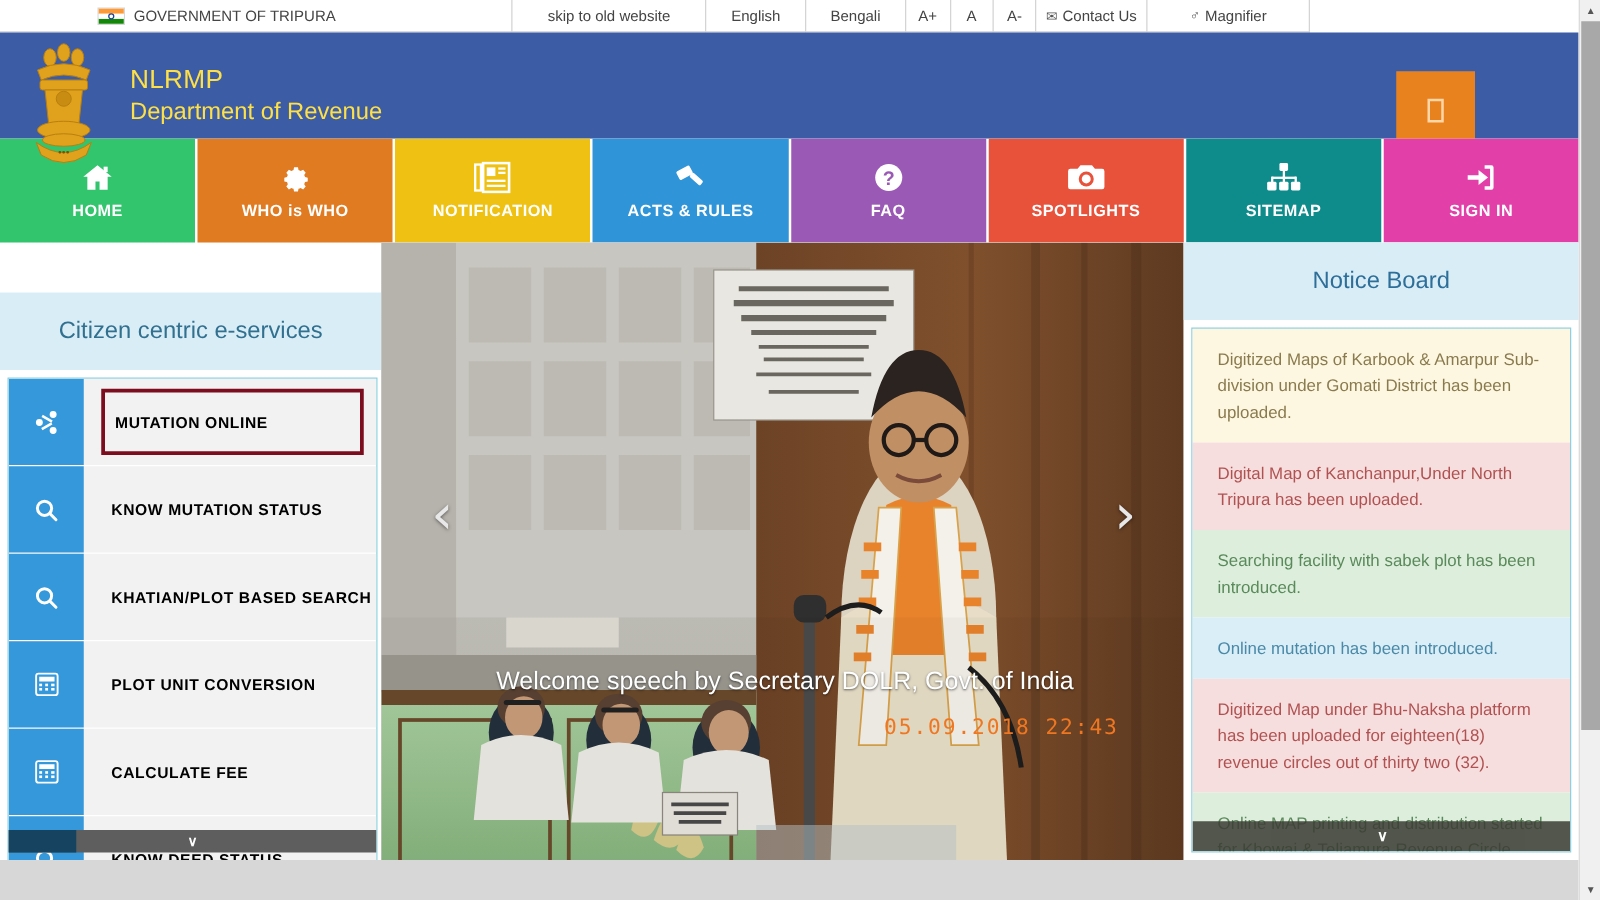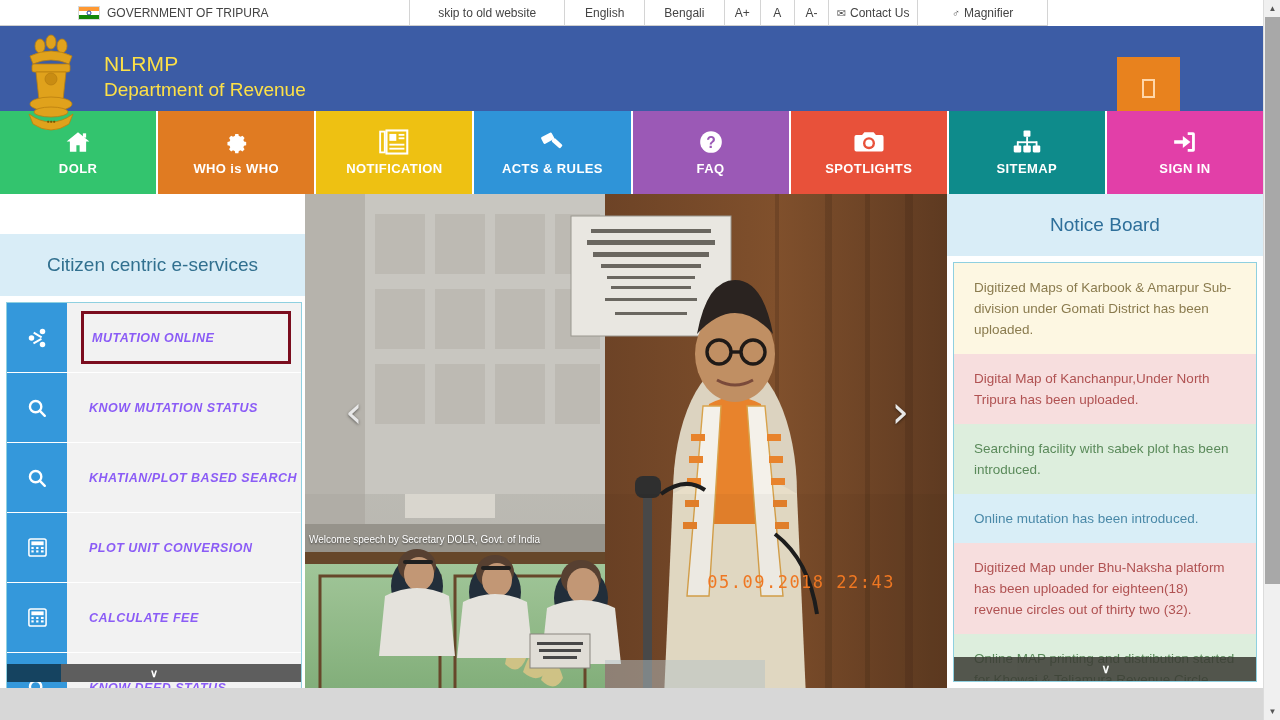--- a/index.html
+++ b/index.html
@@ -117,40 +117,40 @@
   .svc-item {
     display: flex; align-items: stretch; height: 69px; background: #f2f2f2;
     margin-bottom: 1px; cursor: pointer;
   }
   .svc-ico {
     width: 60px; background: #3498db; color: #ffffff;
     display: flex; align-items: center; justify-content: center; flex: none;
   }
   .svc-lbl {
     flex: 1; display: flex; align-items: center; padding-left: 22px;
-    font-size: 12.5px; font-weight: bold; color: #8b5cf6; letter-spacing: .5px; font-style: italic;
+    font-size: 12.5px; font-weight: bold; color: #000000; letter-spacing: .5px;
   }
   .svc-lbl.boxed {
     margin: 8px 10px 8px 14px; padding-left: 8px;
     border: 3px solid #7b0d1e; background: #f2f2f2;
   }
   .scroll-more {
     position: absolute; left: 7px; bottom: 0; width: 294px; height: 18px;
     background: #5e5e5e; color: #ffffff; display: flex;
     align-items: center; justify-content: center; font-size: 11px; cursor: pointer;
   }
   .scroll-more .stub { position: absolute; left: 0; top: 0; width: 54px; height: 18px; background: #154360; }
   .scroll-more span { position: relative; z-index: 2; font-weight: bold; }
 
   
   .centercol { width: 642px; position: relative; background: #cfcfcf; overflow: hidden; }
   .photo { position: absolute; inset: 0; }
   .caro-caption {
-    position: absolute; left: 4px; right: 0; top: 340px; text-align: left;
-    color: #ffffff; font-size: 10px; text-shadow: 0 1px 2px rgba(0,0,0,.6);
+    position: absolute; left: 4px; right: 0; top: 340px; text-align: center;
+    color: #ffffff; font-size: 20px; text-shadow: 0 1px 2px rgba(0,0,0,.6);
   }
   .caro-stamp {
     position: absolute; right: 52px; top: 378px;
     color: #ef7722; font-size: 17px; letter-spacing: 1.5px;
     font-family: "DejaVu Sans Mono", monospace;
   }
   .caro-arrow {
     position: absolute; top: 196px; color: #e8e8e8; font-size: 44px;
     line-height: 1; cursor: pointer; text-shadow: 0 1px 3px rgba(0,0,0,.5);
     font-family: "DejaVu Sans", sans-serif;
@@ -253,21 +253,21 @@
       </div>
     </div>
 
     <div class="mainnav">
 
       <div class="navitem" style="background:#33c46e">
         <svg width="30" height="26" viewBox="0 0 24 24" fill="#fff">
           <path d="M12 3 L1.5 11.5 h3 V21 h6 v-6 h3 v6 h6 V11.5 h3 z"></path>
           <rect x="16.5" y="4" width="3" height="4"></rect>
         </svg>
-        <div class="nlabel">DOLR</div>
+        <div class="nlabel">HOME</div>
       </div>
 
       <div class="navitem" style="background:#e07b22">
         <svg width="28" height="26" viewBox="0 0 24 24" fill="#fff">
           <path d="M12 8.2a3.8 3.8 0 1 0 0 7.6 3.8 3.8 0 0 0 0-7.6zm9.4 5.1l-2-.5a7.6 7.6 0 0 0-.6-1.5l1.1-1.7-1.9-2.2-1.8 1a7.6 7.6 0 0 0-1.6-.7l-.4-2h-2.9l-.4 2a7.6 7.6 0 0 0-1.6.7l-1.8-1-1.9 2.2 1.1 1.7a7.6 7.6 0 0 0-.6 1.5l-2 .5v2.9l2 .4c.15.53.36 1.03.6 1.5l-1.1 1.8 1.9 2.1 1.8-1.1c.5.3 1.04.52 1.6.68l.4 2h2.9l.4-2c.56-.16 1.1-.38 1.6-.68l1.8 1.1 1.9-2.1-1.1-1.8c.24-.47.45-.97.6-1.5l2-.4z" transform="translate(0,-1.2)"></path>
         </svg>
         <div class="nlabel">WHO is WHO</div>
       </div>
 
       <div class="navitem" style="background:#eec112">

